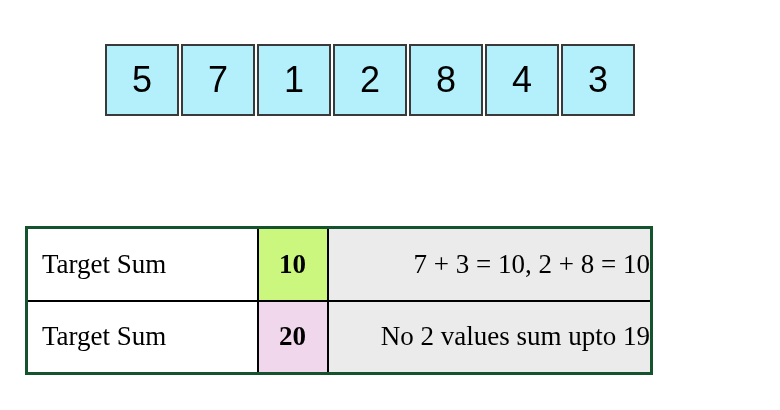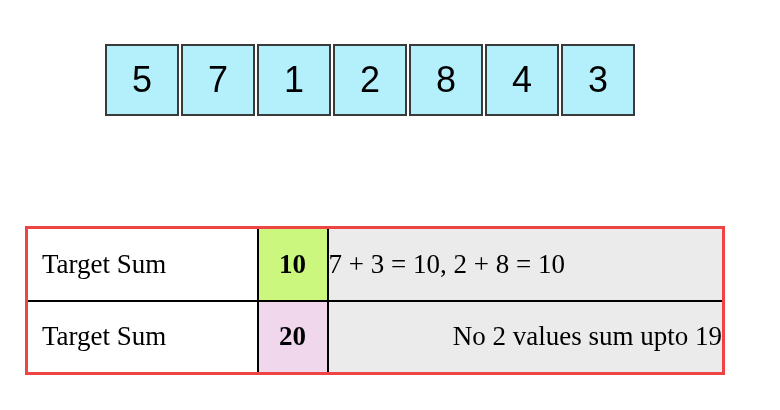--- a/index.html
+++ b/index.html
@@ -37,24 +37,24 @@
     font-size: 36px;
     color: #000000;
     line-height: 1;
   }
 
   
   #summary-table {
     position: absolute;
     left: 25px;
     top: 226px;
-    width: 700px;
+    width: 628px;
     border-collapse: collapse;
     table-layout: fixed;
-    border: 3px solid #ef4444;
+    border: 3px solid #14532d;
   }
   #summary-table tr {
     height: 73px;
   }
   #summary-table td {
     border: 2px solid #000000;
     padding: 0 0 0 14px;
     font-size: 27px;
     color: #000000;
     vertical-align: middle;
@@ -71,21 +71,21 @@
     padding: 0 !important;
     font-weight: bold;
   }
   .col-note {
     background: #ebebeb;
     text-align: right;
     padding-left: 20px !important;
   }
   .row-0 .col-value { background: #cbf77f; }
   .row-1 .col-value { background: #f0d7ec; }
-  .row-0 .col-note { text-align: left; padding-left: 0 !important; }
+  .row-0 .col-note { text-align: right; padding-left: 0 !important; }
 </style>
 </head>
 <body>
 
 <div id="array-strip">
   <div class="array-cell">5</div>
   <div class="array-cell">7</div>
   <div class="array-cell">1</div>
   <div class="array-cell">2</div>
   <div class="array-cell">8</div>

